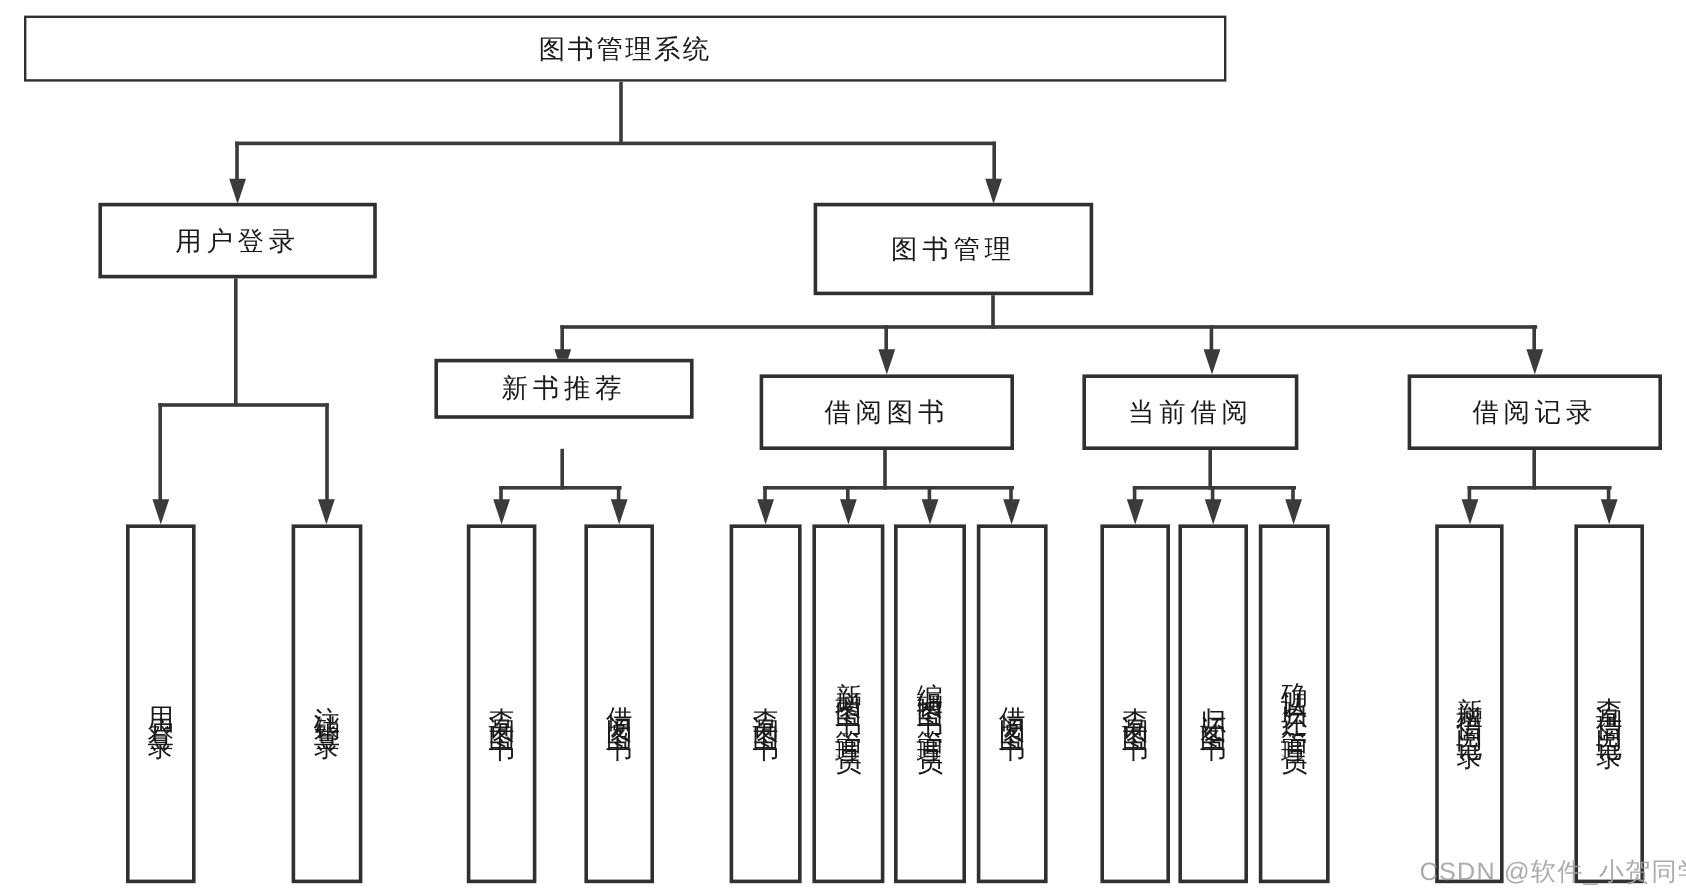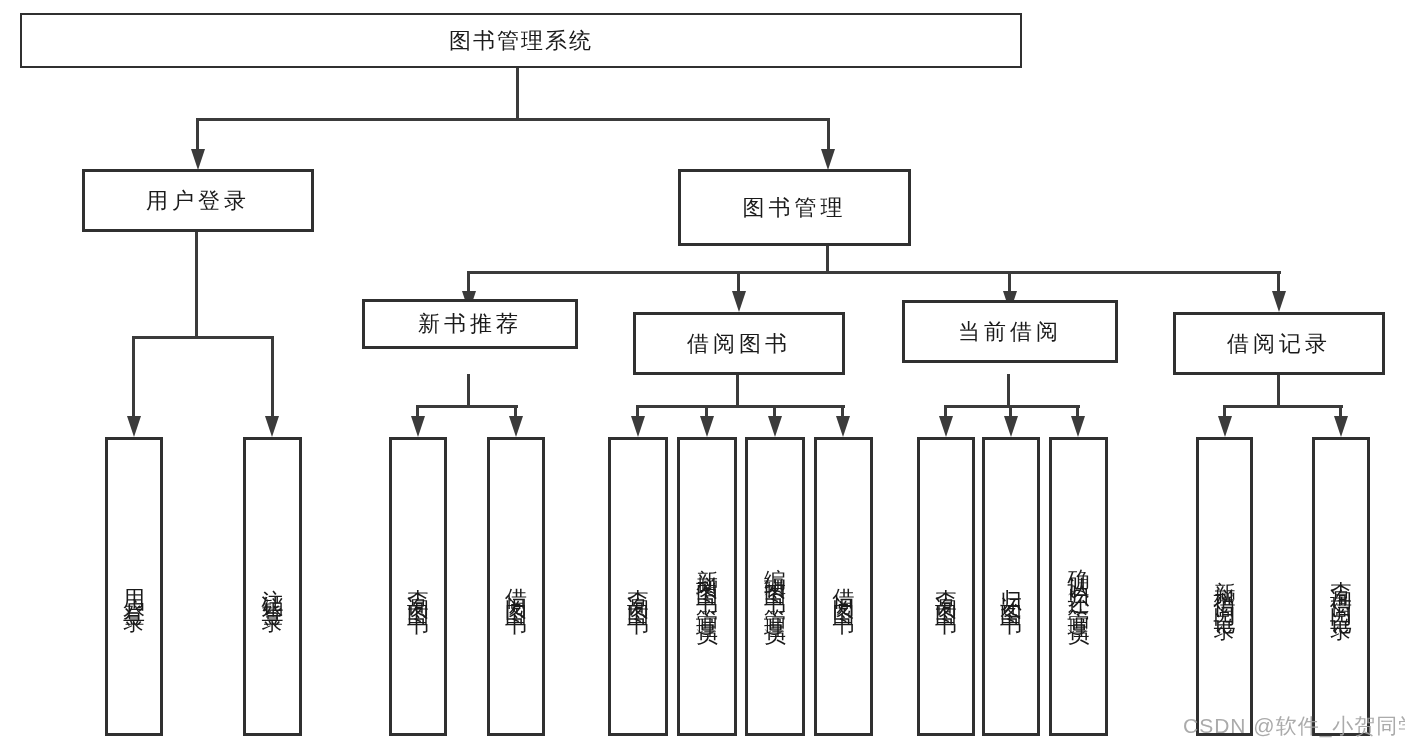--- a/index.html
+++ b/index.html
@@ -115,21 +115,21 @@
   <div class="arrow" style="left:1003px; top:291px;"></div>
   <div class="vline" style="left:1277px; top:271px; height:22px;"></div>
   <div class="arrow" style="left:1272px; top:291px;"></div>
 
   <div class="node" style="left:362px; top:299px; width:216px; height:50px;">
     <span>新书推荐</span>
   </div>
   <div class="node" style="left:633px; top:312px; width:212px; height:63px;">
     <span>借阅图书</span>
   </div>
-  <div class="node" style="left:902px; top:300px; width:216px; height:63px;">
+  <div class="node" style="left:902px; top:312px; width:180px; height:63px;">
     <span>当前借阅</span>
   </div>
   <div class="node" style="left:1173px; top:312px; width:212px; height:63px;">
     <span>借阅记录</span>
   </div>
 
   <div class="vline" style="left:467px; top:374px; height:34px;"></div>
   <div class="hline" style="left:416px; top:405px; width:102px;"></div>
   <div class="vline" style="left:416px; top:405px; height:14px;"></div>
   <div class="arrow" style="left:411px; top:416px;"></div>

